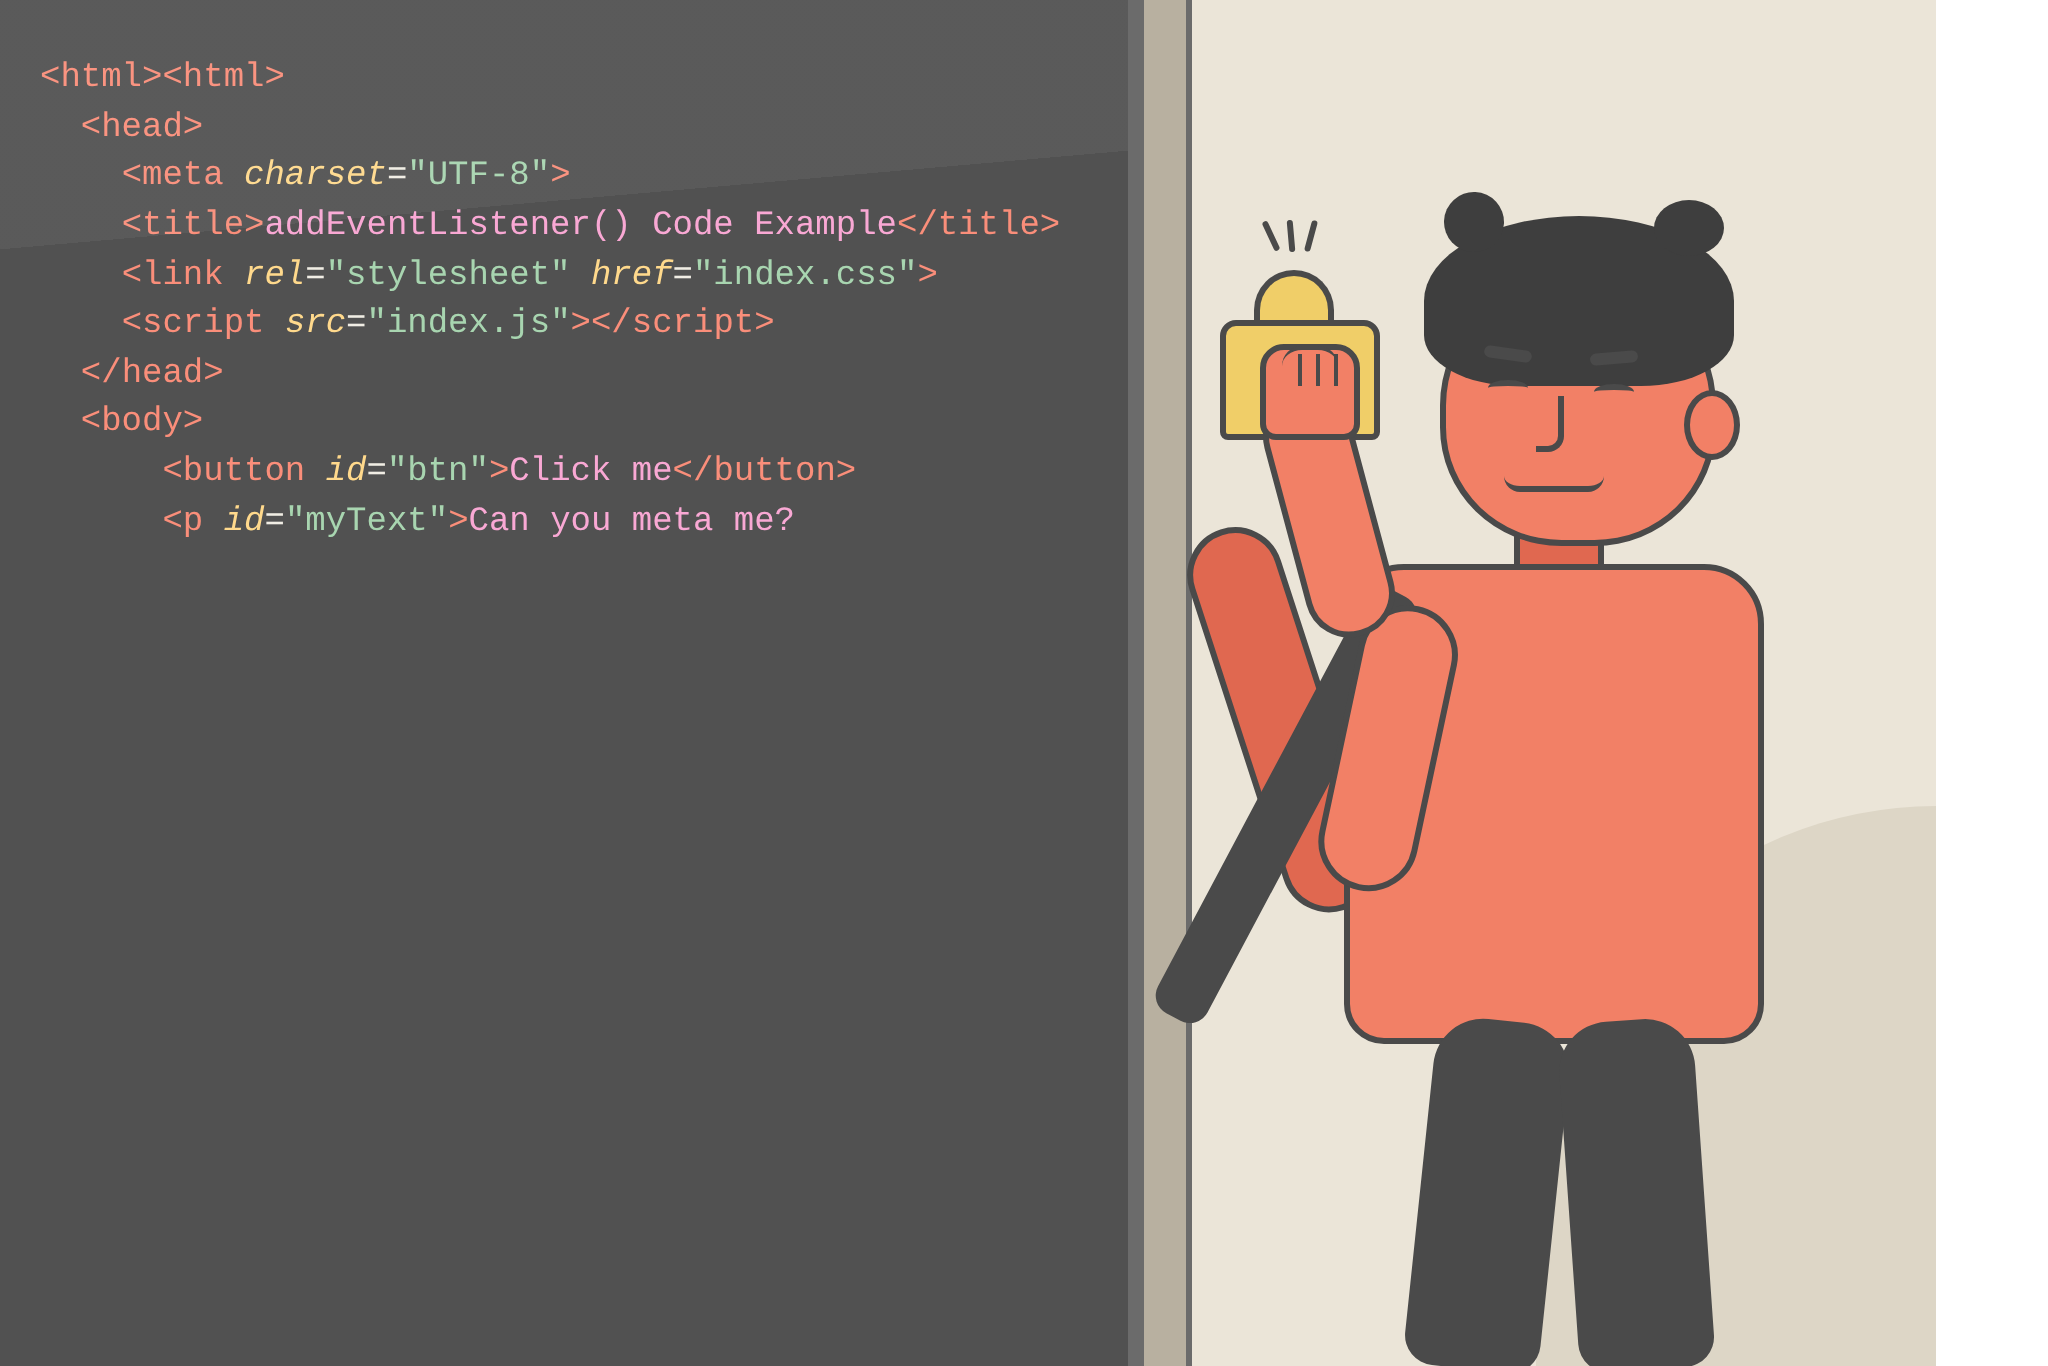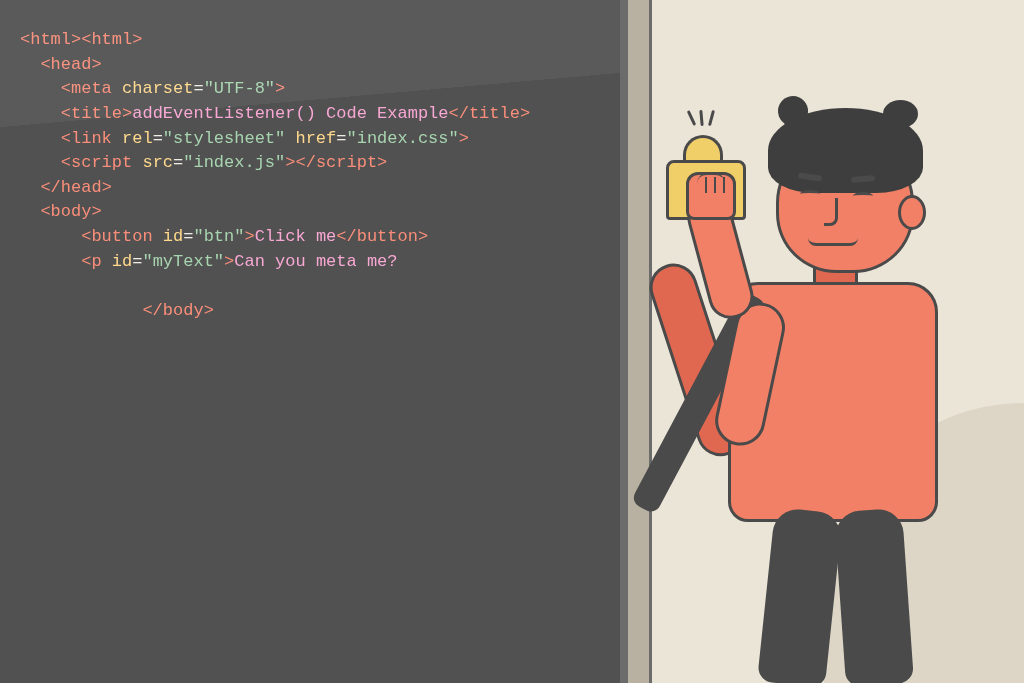--- a/index.html
+++ b/index.html
@@ -4,21 +4,21 @@
   <style>
     * { margin: 0; padding: 0; box-sizing: border-box; }
     body {
       width: 1024px;
       height: 683px;
       display: flex;
       font-family: 'Courier New', monospace;
       overflow: hidden;
     }
     .code-panel {
-      width: 620px;
+      width: 564px;
       height: 683px;
       background: #515151;
       padding: 28px 20px;
       position: relative;
     }
     .code-panel::before {
       content: '';
       position: absolute;
       top: 0;
       left: 0;
@@ -27,21 +27,21 @@
       background: linear-gradient(175deg, rgba(255,255,255,0.05) 0%, rgba(255,255,255,0.05) 50%, transparent 50%);
       pointer-events: none;
     }
     .code-line {
       font-size: 17px;
       line-height: 1.45;
       white-space: pre;
     }
     .tag-bracket { color: #fa8e7a; }
     .tag-name { color: #fa8e7a; }
-    .attr-name { color: #ffd98c; }
+    .attr-name { color: #ffd98c; font-style: italic; }
     .attr-value { color: #a8d5b0; }
     .text-content { color: #f9a8d4; }
     .eq { color: #f0ede4; }
     
     .illustration-panel {
       width: 404px;
       height: 683px;
       background: #ebe5d8;
       position: relative;
       border-left: 8px solid #6b6b6b;
@@ -298,21 +298,20 @@
       <div class="code-line">  <span class="tag-bracket">&lt;</span><span class="tag-name">head</span><span class="tag-bracket">&gt;</span></div>
       <div class="code-line">    <span class="tag-bracket">&lt;</span><span class="tag-name">meta</span><span class="text-content"> </span><span class="attr-name">charset</span><span class="eq">=</span><span class="attr-value">"UTF-8"</span><span class="tag-bracket">&gt;</span></div>
       <div class="code-line">    <span class="tag-bracket">&lt;</span><span class="tag-name">title</span><span class="tag-bracket">&gt;</span><span class="text-content">addEventListener() Code Example</span><span class="tag-bracket">&lt;/</span><span class="tag-name">title</span><span class="tag-bracket">&gt;</span></div>
       <div class="code-line">    <span class="tag-bracket">&lt;</span><span class="tag-name">link</span><span class="text-content"> </span><span class="attr-name">rel</span><span class="eq">=</span><span class="attr-value">"stylesheet"</span><span class="text-content"> </span><span class="attr-name">href</span><span class="eq">=</span><span class="attr-value">"index.css"</span><span class="tag-bracket">&gt;</span></div>
       <div class="code-line">    <span class="tag-bracket">&lt;</span><span class="tag-name">script</span><span class="text-content"> </span><span class="attr-name">src</span><span class="eq">=</span><span class="attr-value">"index.js"</span><span class="tag-bracket">&gt;</span><span class="tag-bracket">&lt;/</span><span class="tag-name">script</span><span class="tag-bracket">&gt;</span></div>
       <div class="code-line">  <span class="tag-bracket">&lt;/</span><span class="tag-name">head</span><span class="tag-bracket">&gt;</span></div>
       <div class="code-line">  <span class="tag-bracket">&lt;</span><span class="tag-name">body</span><span class="tag-bracket">&gt;</span></div>
       <div class="code-line">      <span class="tag-bracket">&lt;</span><span class="tag-name">button</span><span class="text-content"> </span><span class="attr-name">id</span><span class="eq">=</span><span class="attr-value">"btn"</span><span class="tag-bracket">&gt;</span><span class="text-content">Click me</span><span class="tag-bracket">&lt;/</span><span class="tag-name">button</span><span class="tag-bracket">&gt;</span></div>
       <div class="code-line">      <span class="tag-bracket">&lt;</span><span class="tag-name">p</span><span class="text-content"> </span><span class="attr-name">id</span><span class="eq">=</span><span class="attr-value">"myText"</span><span class="tag-bracket">&gt;</span><span class="text-content">Can you meta me?</span></div>
       <div class="code-line">&nbsp;</div>
-      <div class="code-line">            <span class="tag-bracket">&lt;/</span><span class="tag-name">body</span><span class="tag-bracket">&gt;</span></div>
     </div>
 </div>
 
 <div class="illustration-panel">
   <div class="door-edge"></div>
   <div class="person">
     <div class="motion-lines">
         <span></span>
         <span></span>
         <span></span>

